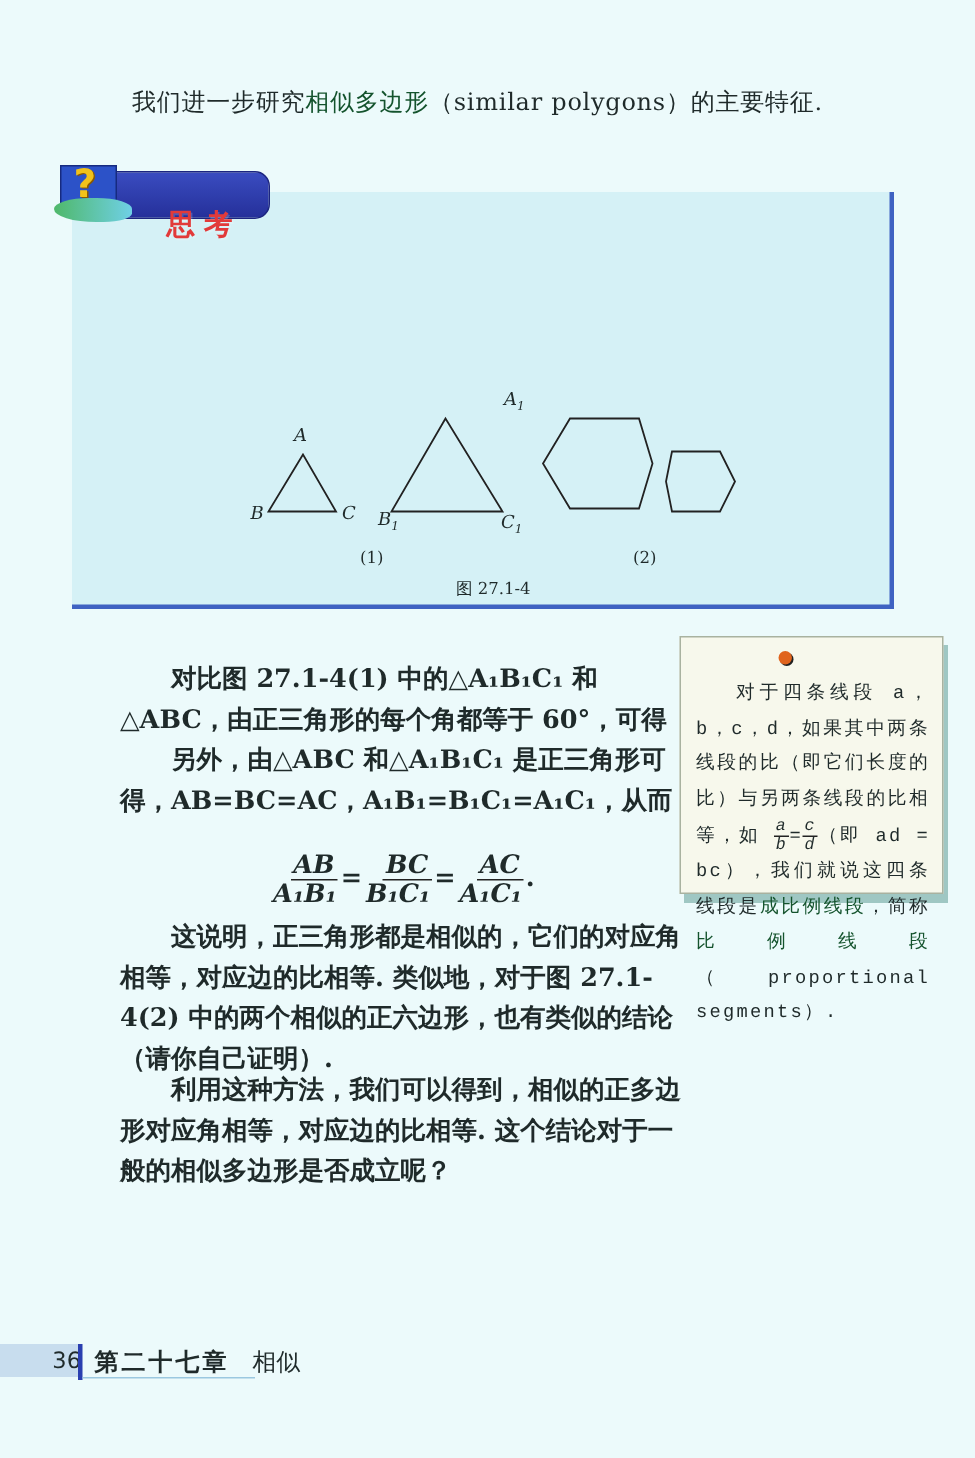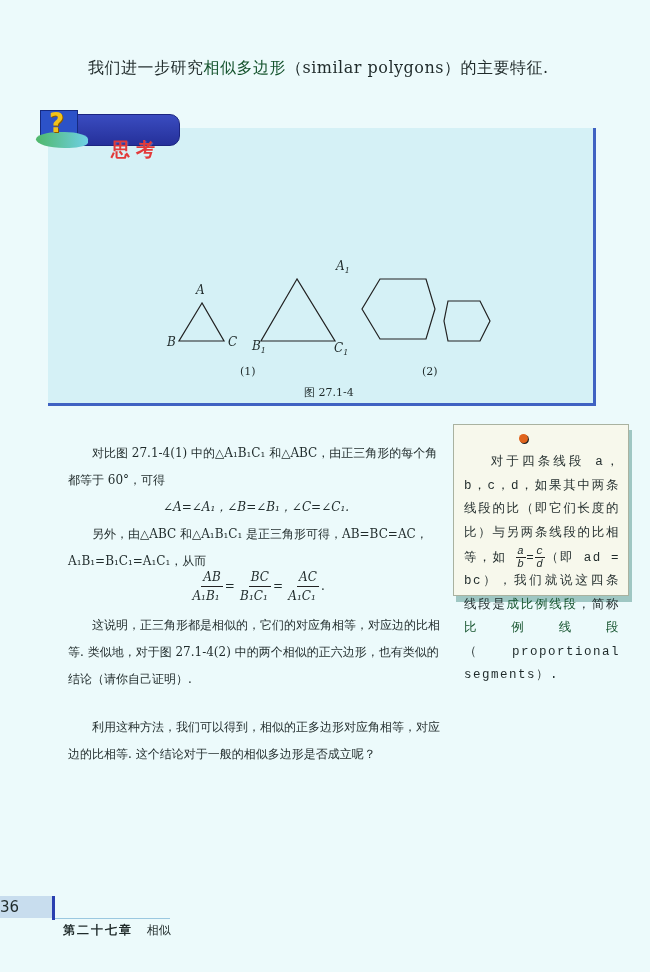--- a/index.html
+++ b/index.html
@@ -46,21 +46,21 @@
   .badge-globe {
     position:absolute; left:0; top:22px; width:52px; height:16px;
     background:linear-gradient(90deg,#4fb86a,#6fd0e6);
     border-radius:50% 50% 40% 60%;
   }
   .think-text { left:60px; width:526px; font-size:15px; line-height:27px; }
   .p1 { top:152px; }
   .figure { left:150px; top:255px; width:360px; height:145px; }
   .fig-label { font-size:11px; font-family:"DejaVu Serif", serif; }
   .fig-italic { font-style:italic; font-size:12px; }
-  .body-text { left:68px; width:376px; font-size:12px; line-height:27px; }
+  .body-text { left:80px; width:376px; font-size:17px; line-height:27px;font-weight:bold; }
   .indent { text-indent:2em; }
   .center { text-align:center; }
   .frac { display:inline-block; vertical-align:middle; text-align:center; font-style:italic; margin:0 2px; }
   .frac .num { display:block; border-bottom:1px solid #222; padding:0 2px; line-height:18px;margin-left:12px; }
   .frac .den { display:block; line-height:18px; }
   .note {
     left:453px; top:424px; width:176px; height:172px;
     background:#f7f8ec; border:1px solid #a9b2a0;
     box-shadow:3px 6px 0 #9fc7c3;
     box-sizing:border-box;
@@ -72,26 +72,26 @@
   }
   .note-text {
     position:absolute; left:10px; top:26px; width:156px;
     font-size:12.5px; line-height:23.5px; letter-spacing:1.5px; text-align:justify;
   }
   .note-frac { display:inline-block; vertical-align:middle; text-align:center; font-style:italic; font-size:11px; }
   .note-frac .num { display:block; border-bottom:1px solid #222; line-height:12px; padding:0 1px; }
   .note-frac .den { display:block; line-height:12px; }
   .footer-num {
     left:0; top:896px; width:54px; height:22px; background:#c8ddee;
-    text-align:left; font-family:"DejaVu Sans", sans-serif; font-size:15px; line-height:22px;
+    text-align:right; font-family:"DejaVu Sans", sans-serif; font-size:15px; line-height:22px;
     padding-right:0;
   }
   .footer-bar { left:52px; top:896px; width:3px; height:24px; background:#2a3fb0; }
   .footer-title {
-    left:63px; top:922px; font-family:"DejaVu Sans", sans-serif; font-size:12px; white-space:nowrap;
+    left:63px; top:898px; font-family:"DejaVu Sans", sans-serif; font-size:16px; white-space:nowrap;
   }
   .footer-line { left:55px; top:918px; width:115px; height:1px; background:#9bc8e0; }
 </style>
 </head>
 <body>
 
 <div class="abs intro">
   <span>我们进一步研究</span><span class="hl">相似多边形</span><span>（similar polygons）的主要特征.</span>
 </div>
 
@@ -126,21 +126,20 @@
   <span class="abs fig-italic" style="left:142px;top:4px;margin-left:44px;"><span>A</span><sub style="font-size:8px">1</sub></span>
   <span class="abs fig-italic" style="left:102px;top:84px;"><span>B</span><sub style="font-size:8px">1</sub></span>
   <span class="abs fig-italic" style="left:184px;top:86px;"><span>C</span><sub style="font-size:8px">1</sub></span>
   <span class="abs fig-label" style="left:90px;top:110px;">(1)</span>
   <span class="abs fig-label" style="left:272px;top:110px;">(2)</span>
   <span class="abs fig-label" style="left:154px;top:130px;">图 27.1-4</span>
 </div>
 
 <div class="abs body-text" style="top:440px;">
   <div class="indent">对比图 27.1-4(1) 中的△A₁B₁C₁ 和△ABC，由正三角形的每个角都等于 60°，可得</div>
-  <div class="center" style="font-style:italic;">∠A=∠A₁，∠B=∠B₁，∠C=∠C₁.</div>
   <div class="indent">另外，由△ABC 和△A₁B₁C₁ 是正三角形可得，AB=BC=AC，A₁B₁=B₁C₁=A₁C₁，从而</div>
 </div>
 
 <div class="abs body-text center" style="top:568px;height:40px;">
   <span class="frac"><span class="num">AB</span><span class="den">A₁B₁</span></span><span>=</span><span class="frac"><span class="num">BC</span><span class="den">B₁C₁</span></span><span>=</span><span class="frac"><span class="num">AC</span><span class="den">A₁C₁</span></span><span>.</span>
 </div>
 
 <div class="abs body-text" style="top:612px;">
   <div class="indent">这说明，正三角形都是相似的，它们的对应角相等，对应边的比相等. 类似地，对于图 27.1-4(2) 中的两个相似的正六边形，也有类似的结论（请你自己证明）.</div>
 </div>

